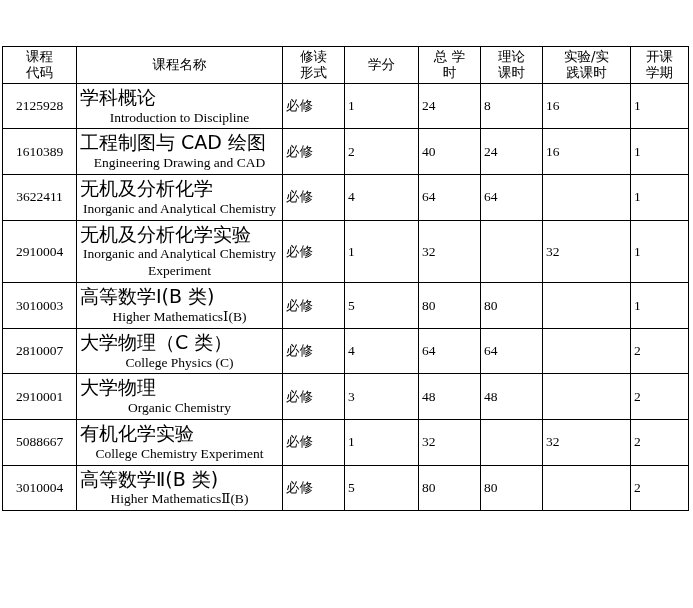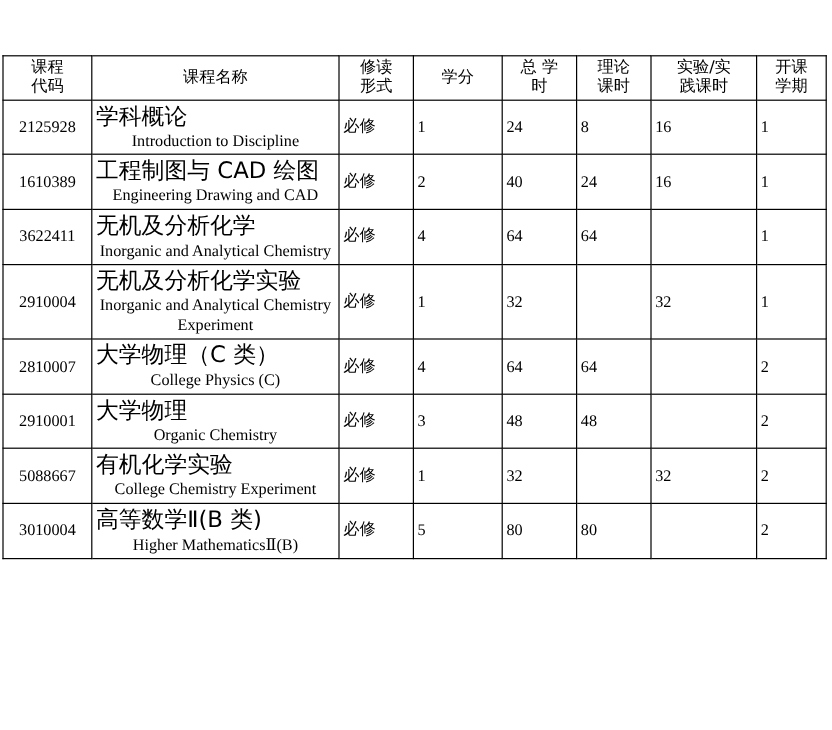--- a/index.html
+++ b/index.html
@@ -170,20 +170,33 @@
           <span class="name-en">Inorganic and Analytical Chemistry Experiment</span>
         </td>
         <td class="c-center cn">必修</td>
         <td class="c-center">1</td>
         <td class="c-center">32</td>
         <td class="c-center"></td>
         <td class="c-center">32</td>
         <td class="c-center">1</td>
       </tr>
       <tr>
+        <td class="c-code">3010003</td>
+        <td class="c-name">
+          <span class="name-cn">高等数学Ⅰ(B 类)</span>
+          <span class="name-en">Higher MathematicsⅠ(B)</span>
+        </td>
+        <td class="c-center cn">必修</td>
+        <td class="c-center">5</td>
+        <td class="c-center">80</td>
+        <td class="c-center">80</td>
+        <td class="c-center"></td>
+        <td class="c-center">1</td>
+      </tr>
+      <tr>
         <td class="c-code">2810007</td>
         <td class="c-name">
           <span class="name-cn">大学物理（C 类）</span>
           <span class="name-en">College Physics (C)</span>
         </td>
         <td class="c-center cn">必修</td>
         <td class="c-center">4</td>
         <td class="c-center">64</td>
         <td class="c-center">64</td>
         <td class="c-center"></td>

